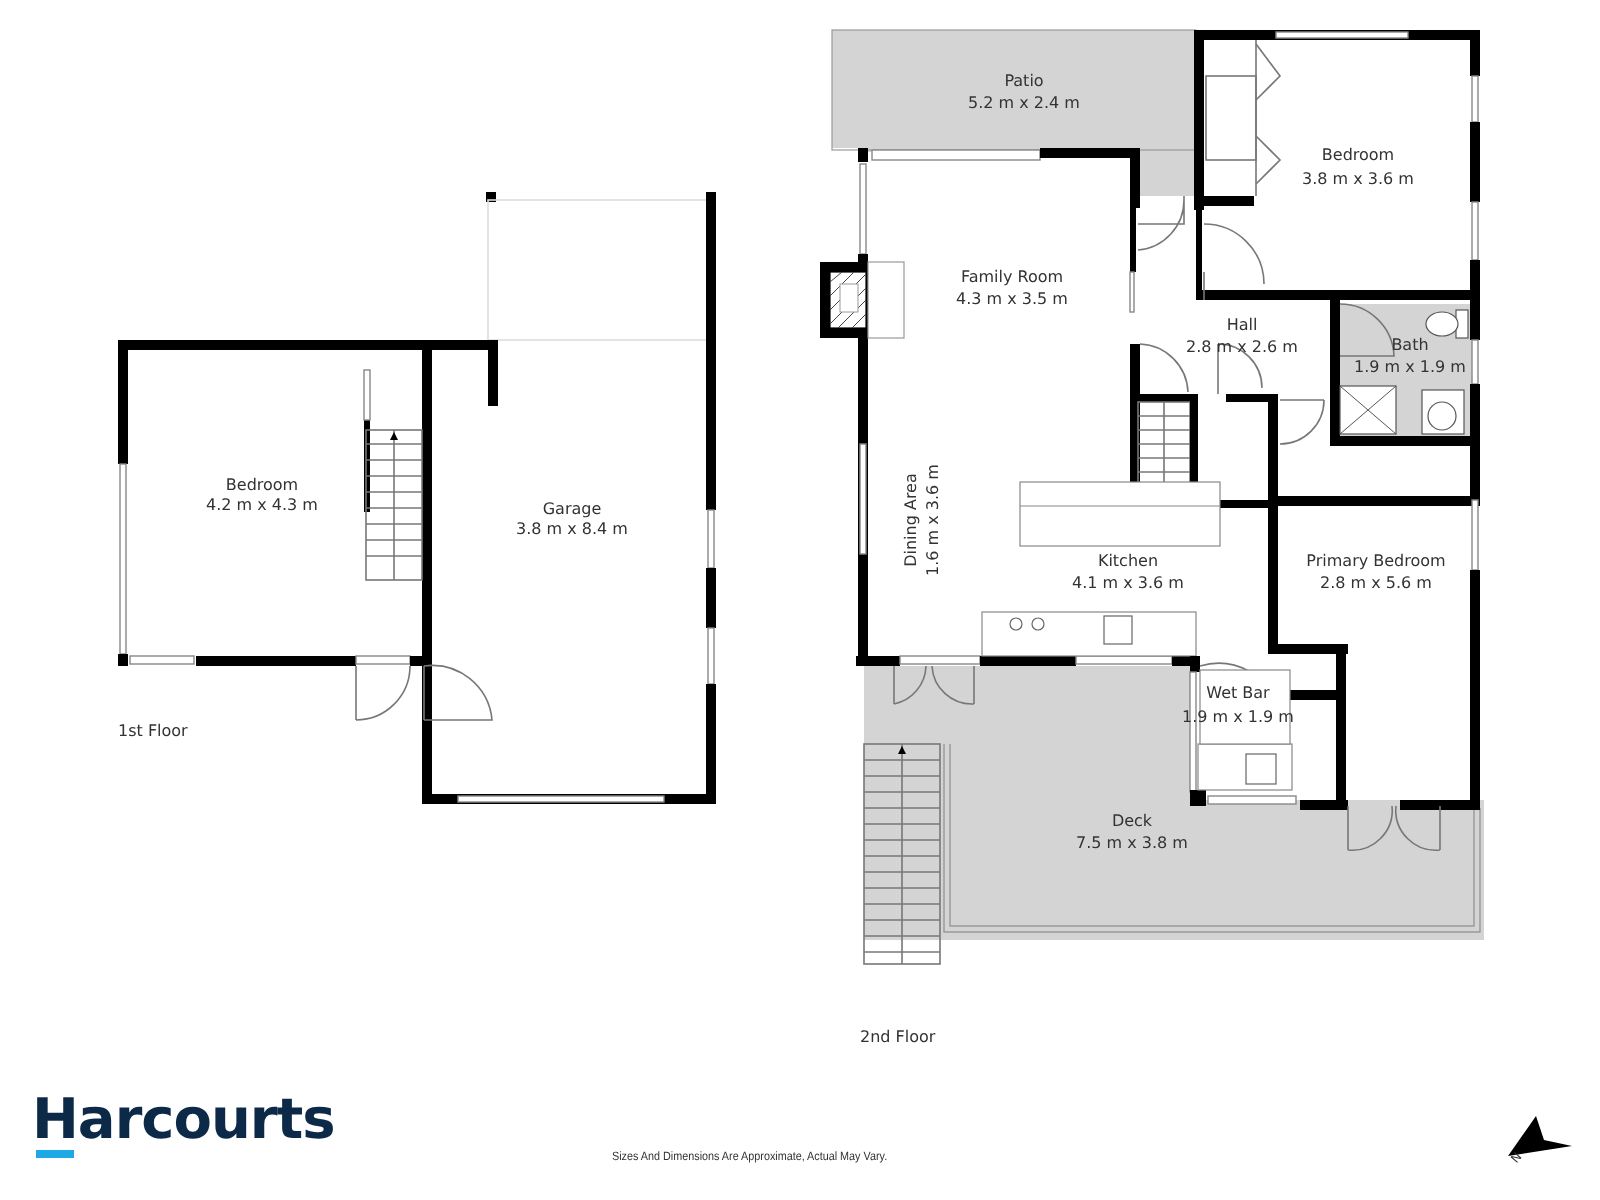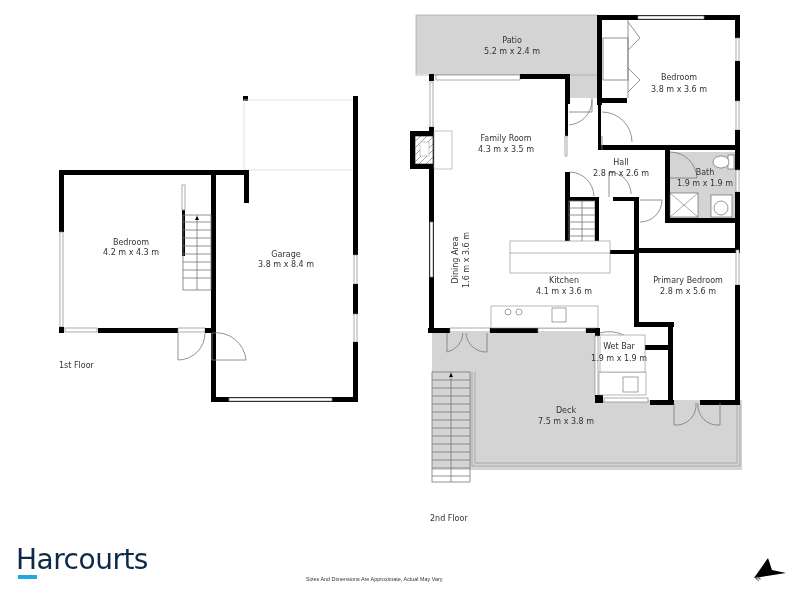--- a/index.html
+++ b/index.html
@@ -4,21 +4,21 @@
 <style>
   html, body { margin:0; padding:0; background:#ffffff; }
   body { width:800px; height:600px; position:relative; overflow:hidden; font-family:"DejaVu Sans", sans-serif; }
   svg#plan { position:absolute; left:0; top:0; width:800px; height:600px; }
   .room-label { font-family:"DejaVu Sans", sans-serif; font-size:8px; fill:#333333; text-anchor:middle; }
   .floor-label { font-family:"DejaVu Sans", sans-serif; font-size:8px; fill:#333333; }
   .wall { fill:#000000; }
   .thin { stroke:#777; stroke-width:0.8; fill:none; }
   .win { fill:#ffffff; stroke:#888; stroke-width:0.7; }
   .gray { fill:#d4d4d4; }
-  .logo { position:absolute; left:16px; top:543px; font-family:"DejaVu Sans", sans-serif; font-weight:normal; font-size:28px; color:#0c2a48; letter-spacing:-0.5px; }
+  .logo { position:absolute; left:16px; top:543px; font-family:"DejaVu Sans", sans-serif; font-weight:bold; font-size:28px; color:#0c2a48; letter-spacing:-0.5px; }
   .logo-bar { position:absolute; left:18px; top:575px; width:19px; height:4px; background:#1ea9e6; }
   .disclaimer { position:absolute; left:306px; top:576px; font-family:"Liberation Sans", sans-serif; font-size:6px; color:#333; transform:scaleX(0.9); transform-origin:left top; }
 </style>
 </head>
 <body>
 
 <svg id="plan" viewBox="0 0 800 600" xmlns="http://www.w3.org/2000/svg">
 
   <g>
 

